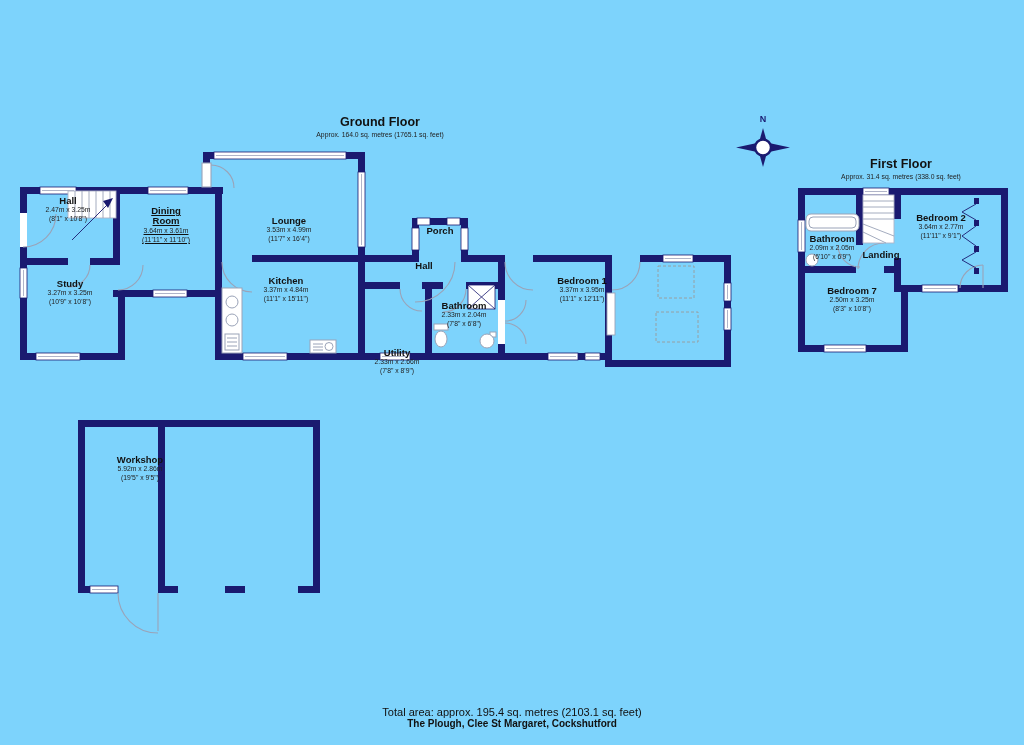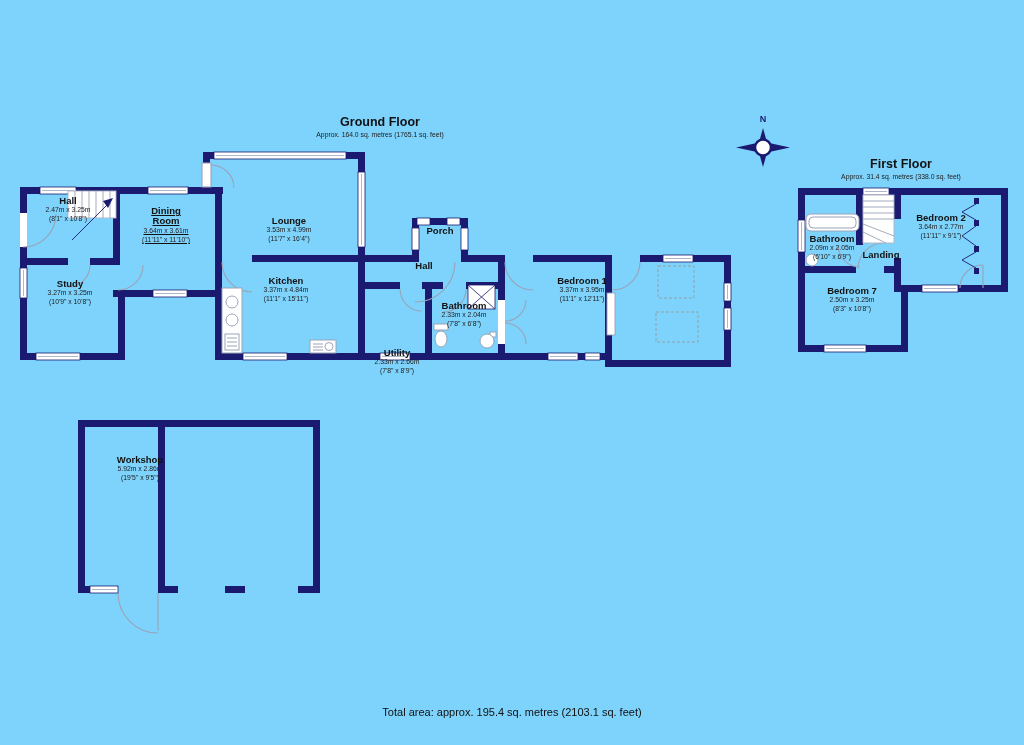--- a/index.html
+++ b/index.html
@@ -352,14 +352,15 @@
   <div class="rd">(8'3" x 10'8")</div>
 </div>
 
 <div class="room-label" style="left:79px;top:455px;width:90px;margin-left:16px;">
   <div class="rn">Workshop</div>
   <div class="rd">5.92m x 2.86m</div>
   <div class="rd">(19'5" x 9'5")</div>
 </div>
 
 <div class="footer-line" id="footer-total">Total area: approx. 195.4 sq. metres (2103.1 sq. feet)</div>
+<div class="footer-line" id="footer-address">The Plough, Clee St Margaret, Cockshutford</div>
 
 </div>
 
 </body></html>

